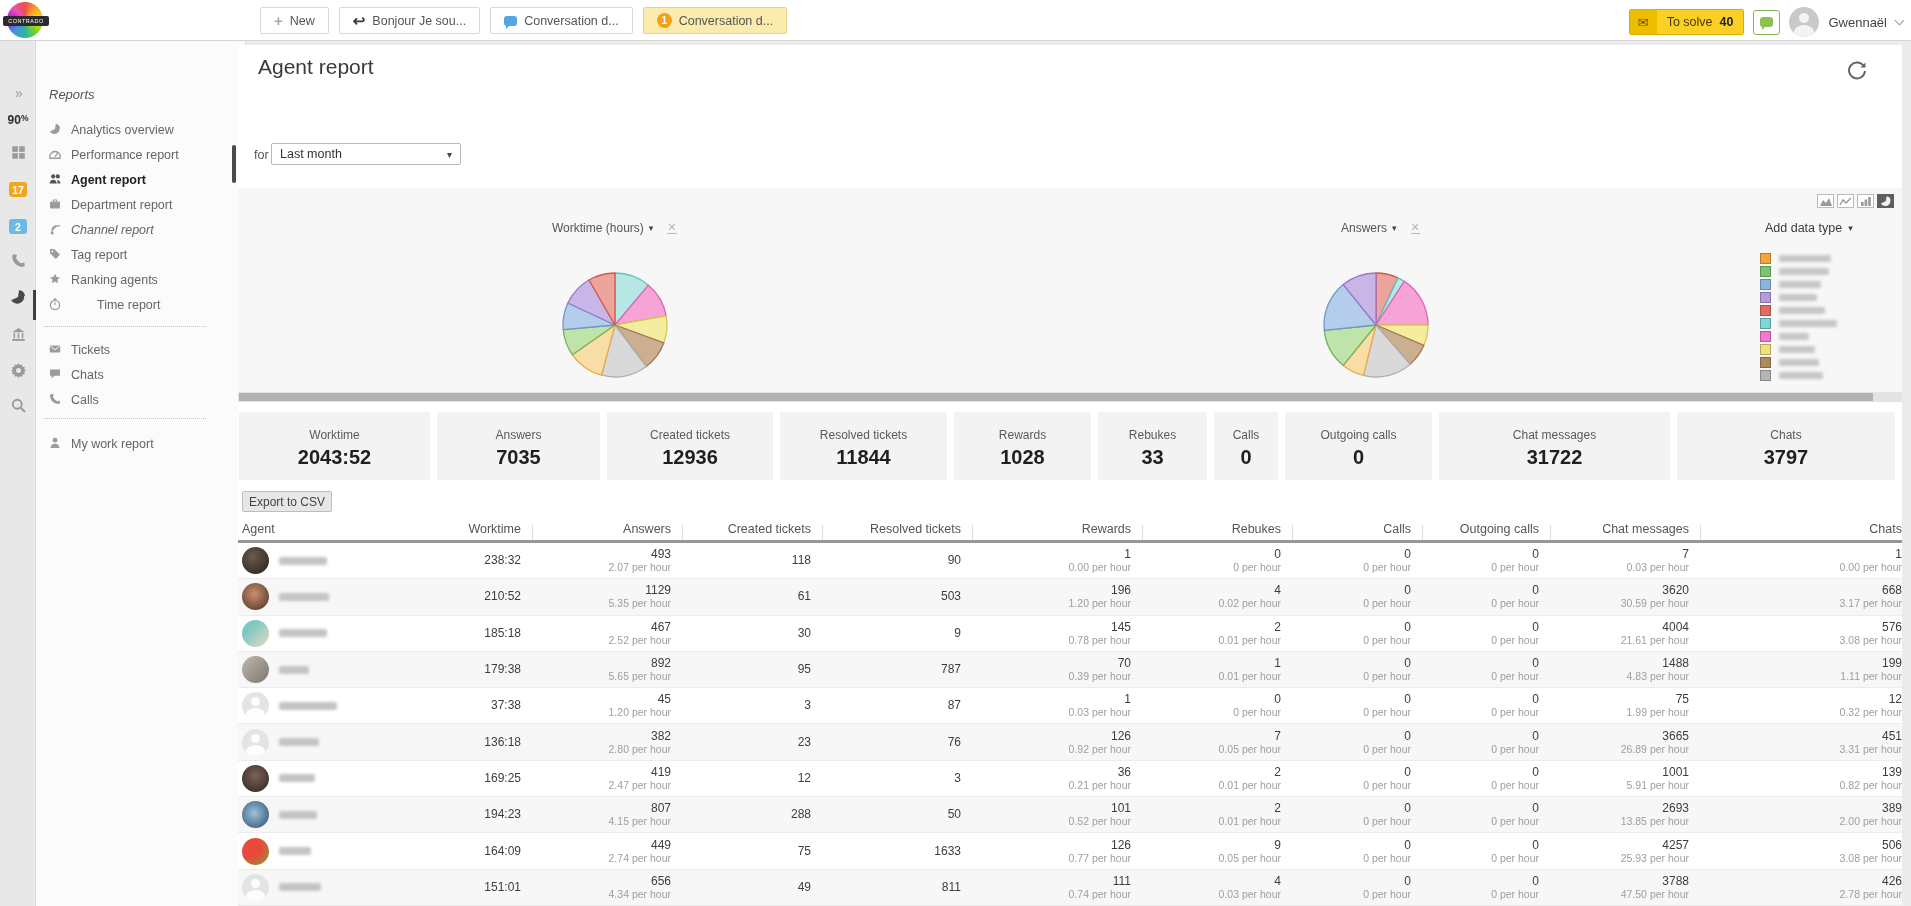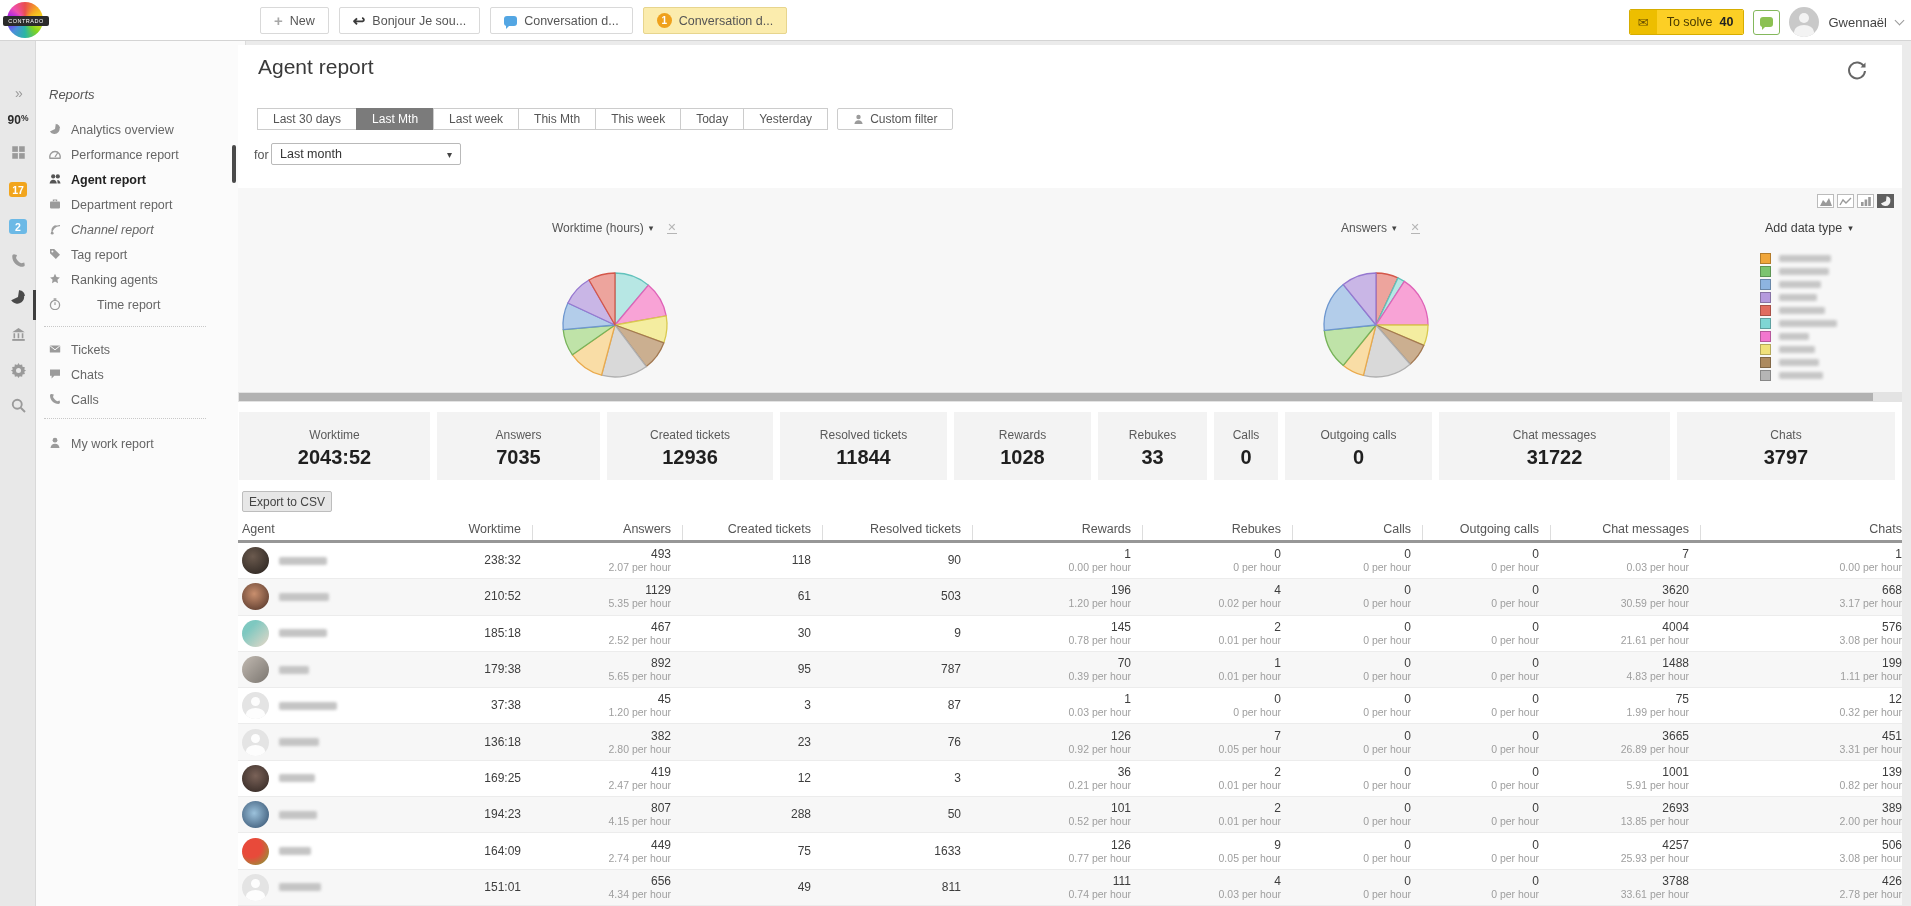--- a/index.html
+++ b/index.html
@@ -360,38 +360,20 @@
 <div class="vscroll-thumb"></div>
 
 <div class="main-card">
   <div class="page-title">Agent report</div>
   <div class="refresh">
     <svg viewBox="0 0 22 22" width="22" height="22">
         <path d="M18 6.5A8 8 0 1 0 19 11" fill="none" stroke="#666" stroke-width="2"></path>
         <path d="M19.5 2.5v5h-5z" fill="#666"></path>
       </svg>
   </div>
-  <div class="filterbar" id="filterBar">
-      <div class="fbtn">Last 30 days</div>
-      <div class="fbtn active">Last Mth</div>
-      <div class="fbtn">Last week</div>
-      <div class="fbtn">This Mth</div>
-      <div class="fbtn">This week</div>
-      <div class="fbtn">Today</div>
-      <div class="fbtn">Yesterday</div>
-      <div class="fbtn custom">
-        <span class="sic">
-          <svg width="11" height="11" viewBox="0 0 12 12" fill="currentColor">
-            <circle cx="6" cy="3.2" r="2.4"></circle>
-            <path d="M1.5 11c.3-2.8 2-4.3 4.5-4.3s4.2 1.5 4.5 4.3z"></path>
-          </svg>
-        </span>
-        <span>Custom filter</span>
-      </div>
-    </div>
   <div class="for-label">for</div>
   <div class="period-select">
     <span>Last month</span>
     <span class="car">▾</span>
   </div>
 
   <div class="chart-panel"></div>
   <div class="ct-icons" id="ctIcons">
       <div class="ct-icon">
         <svg width="14" height="12" viewBox="0 0 14 12">
@@ -980,21 +962,21 @@
           <div class="td" style="width: 130px;">
             <div class="v">0</div>
             <div class="p">0 per hour</div>
           </div>
           <div class="td" style="width: 128px;">
             <div class="v">0</div>
             <div class="p">0 per hour</div>
           </div>
           <div class="td" style="width: 150px;">
             <div class="v">3788</div>
-            <div class="p">33.61 per hour</div>
+            <div class="p">47.50 per hour</div>
           </div>
           <div class="td" style="width: 213px;">
             <div class="v">426</div>
             <div class="p">2.78 per hour</div>
           </div>
         </div>
       </div>
   </div>
 </div>
 

